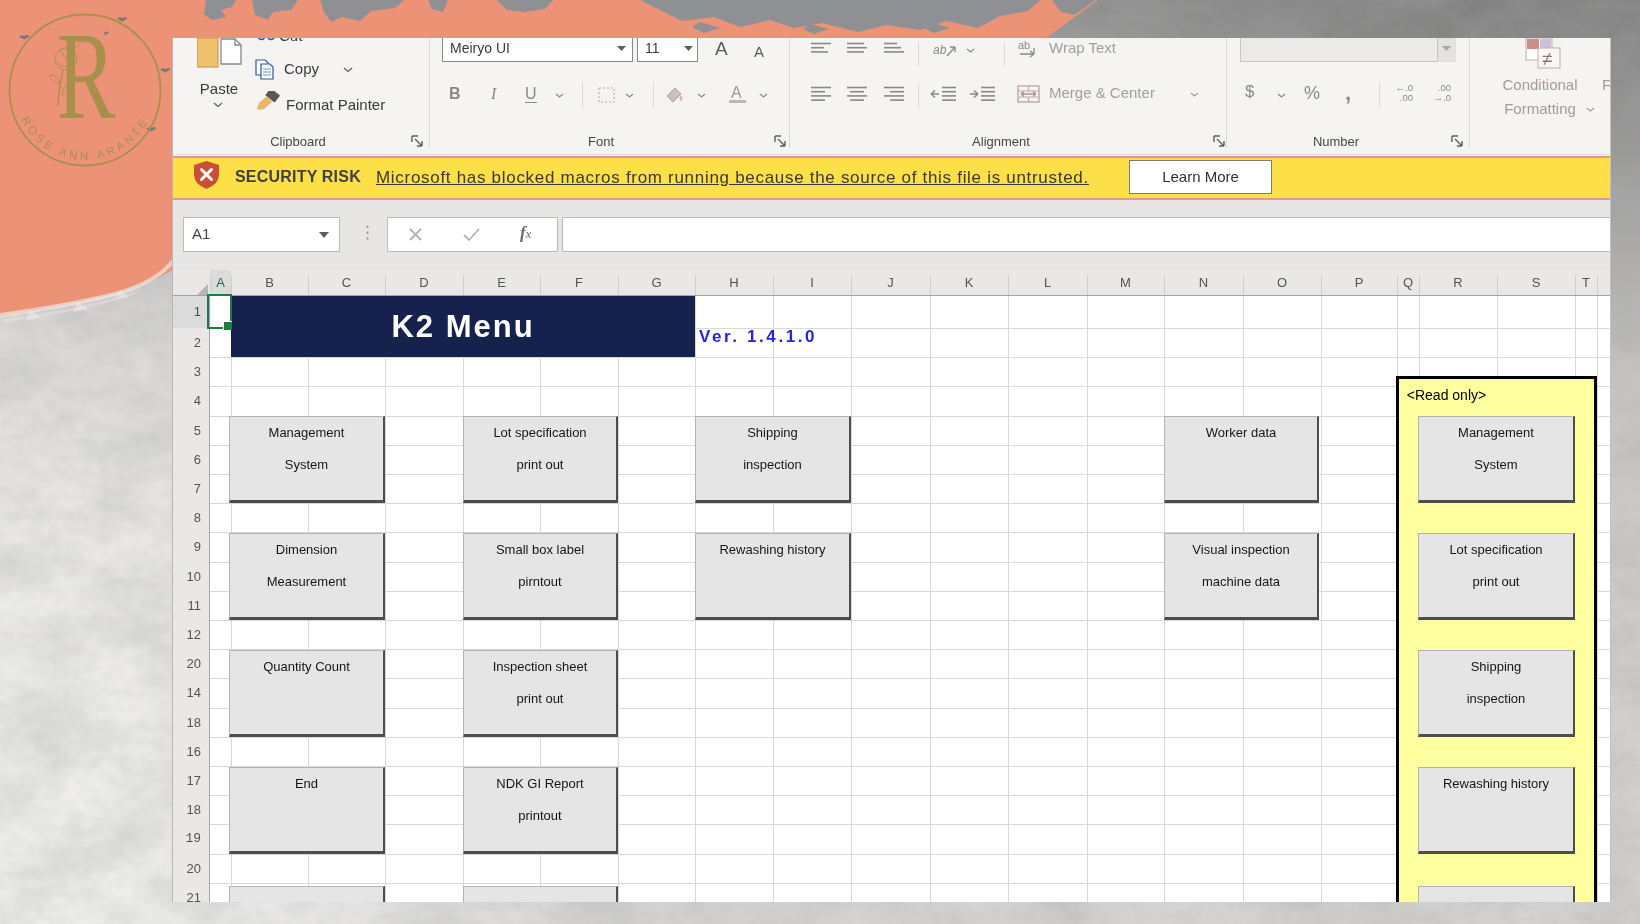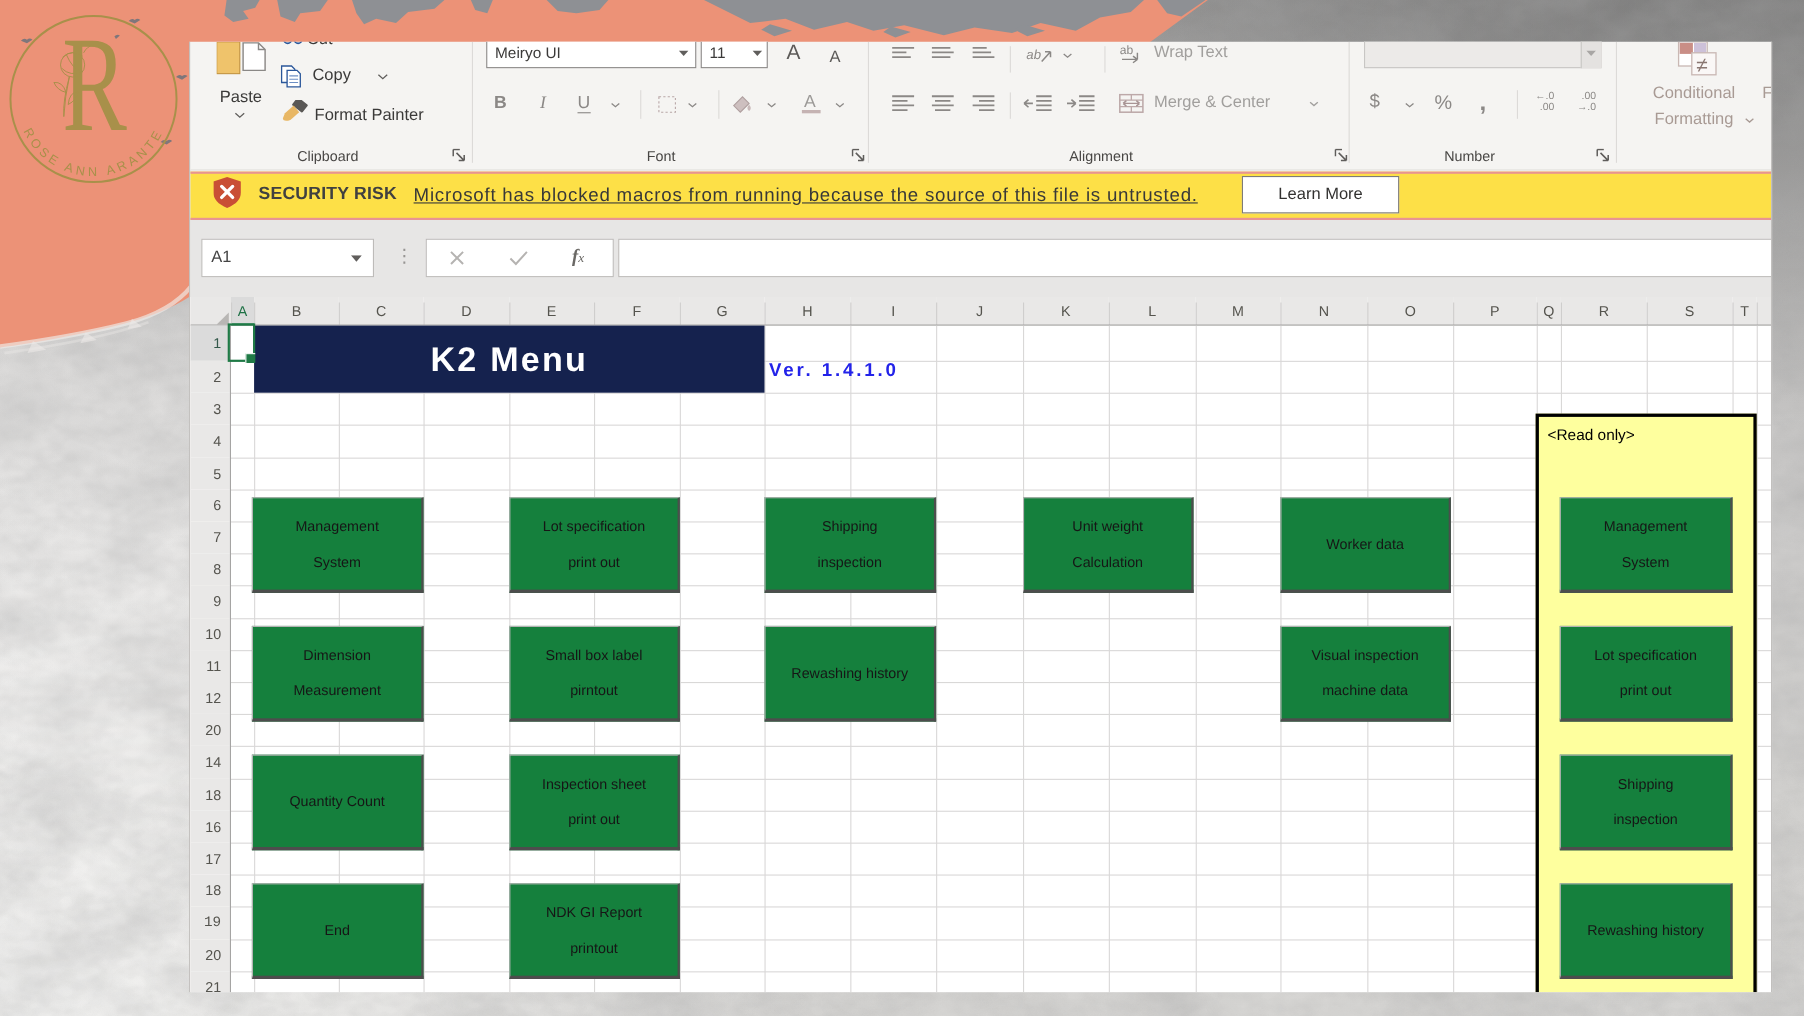--- a/index.html
+++ b/index.html
@@ -21,23 +21,23 @@
   .glabel { position:absolute; top:96px; font-size:13px; color:#484644; width:200px; text-align:center; }
   .rtxt { position:absolute; font-size:15px; color:#3b3a39; white-space:nowrap; }
   .gtxt { position:absolute; font-size:15px; color:#a19f9d; white-space:nowrap; }
   .fbox { position:absolute; top:17px; height:35px; background:#fff; border:1px solid #bdbbb9; }
   .colhdr { position:absolute; top:0; height:26px; background:#e9e8e7; font-size:13px; color:#55544e;
      text-align:center; line-height:25px; }
   .rowhdr { position:absolute; left:0; width:36px; background:#e9e8e7; font-size:13px; color:#55544e;
      text-align:right; padding-right:8px; }
   .vline { position:absolute; width:1px; background:#d9d8d7; }
   .hline { position:absolute; height:1px; background:#d9d8d7; }
-  .btn { position:absolute; background:#15803d; border:1px solid #b3b3b3; border-right:2px solid #4d4d4d;
+  .btn { position:absolute; background:#e5e5e5; border:1px solid #b3b3b3; border-right:2px solid #4d4d4d;
      border-bottom:3px solid #4d4d4d; font-size:13px; color:#161616; text-align:center;
-     display:flex; flex-direction:column; justify-content:center; z-index:5;margin-top:36px; }
+     display:flex; flex-direction:column; z-index:5; }
   .btn div { line-height:32px; height:32px; }
 </style>
 </head>
 <body>
 <div id="bg"></div>
 <svg class="abs" style="left:0;top:0" width="1640" height="924" viewBox="0 0 1640 924">
  <defs>
   <filter id="grain" x="0" y="0" width="100%" height="100%">
    <feTurbulence type="fractalNoise" baseFrequency="0.011 0.017" numOctaves="4" seed="11" result="n"></feTurbulence>
    <feColorMatrix in="n" type="matrix" values="0 0 0 0 0.42  0 0 0 0 0.42  0 0 0 0 0.42  0.9 0.9 0.9 0 -1.05"></feColorMatrix>
@@ -445,24 +445,20 @@
         <div>System</div>
       </div>
       <div class="btn" style="left:290px;top:146px;width:155px;height:87px">
         <div>Lot specification</div>
         <div>print out</div>
       </div>
       <div class="btn" style="left:522px;top:146px;width:156px;height:87px">
         <div>Shipping</div>
         <div>inspection</div>
       </div>
-      <div class="btn" style="left:757px;top:146px;width:155px;height:87px">
-        <div>Unit weight</div>
-        <div>Calculation</div>
-      </div>
       <div class="btn" style="left:991px;top:146px;width:155px;height:87px">
         <div>Worker data</div>
       </div>
       <div class="btn" style="left:56px;top:263px;width:156px;height:87px">
         <div>Dimension</div>
         <div>Measurement</div>
       </div>
       <div class="btn" style="left:290px;top:263px;width:155px;height:87px">
         <div>Small box label</div>
         <div>pirntout</div>

